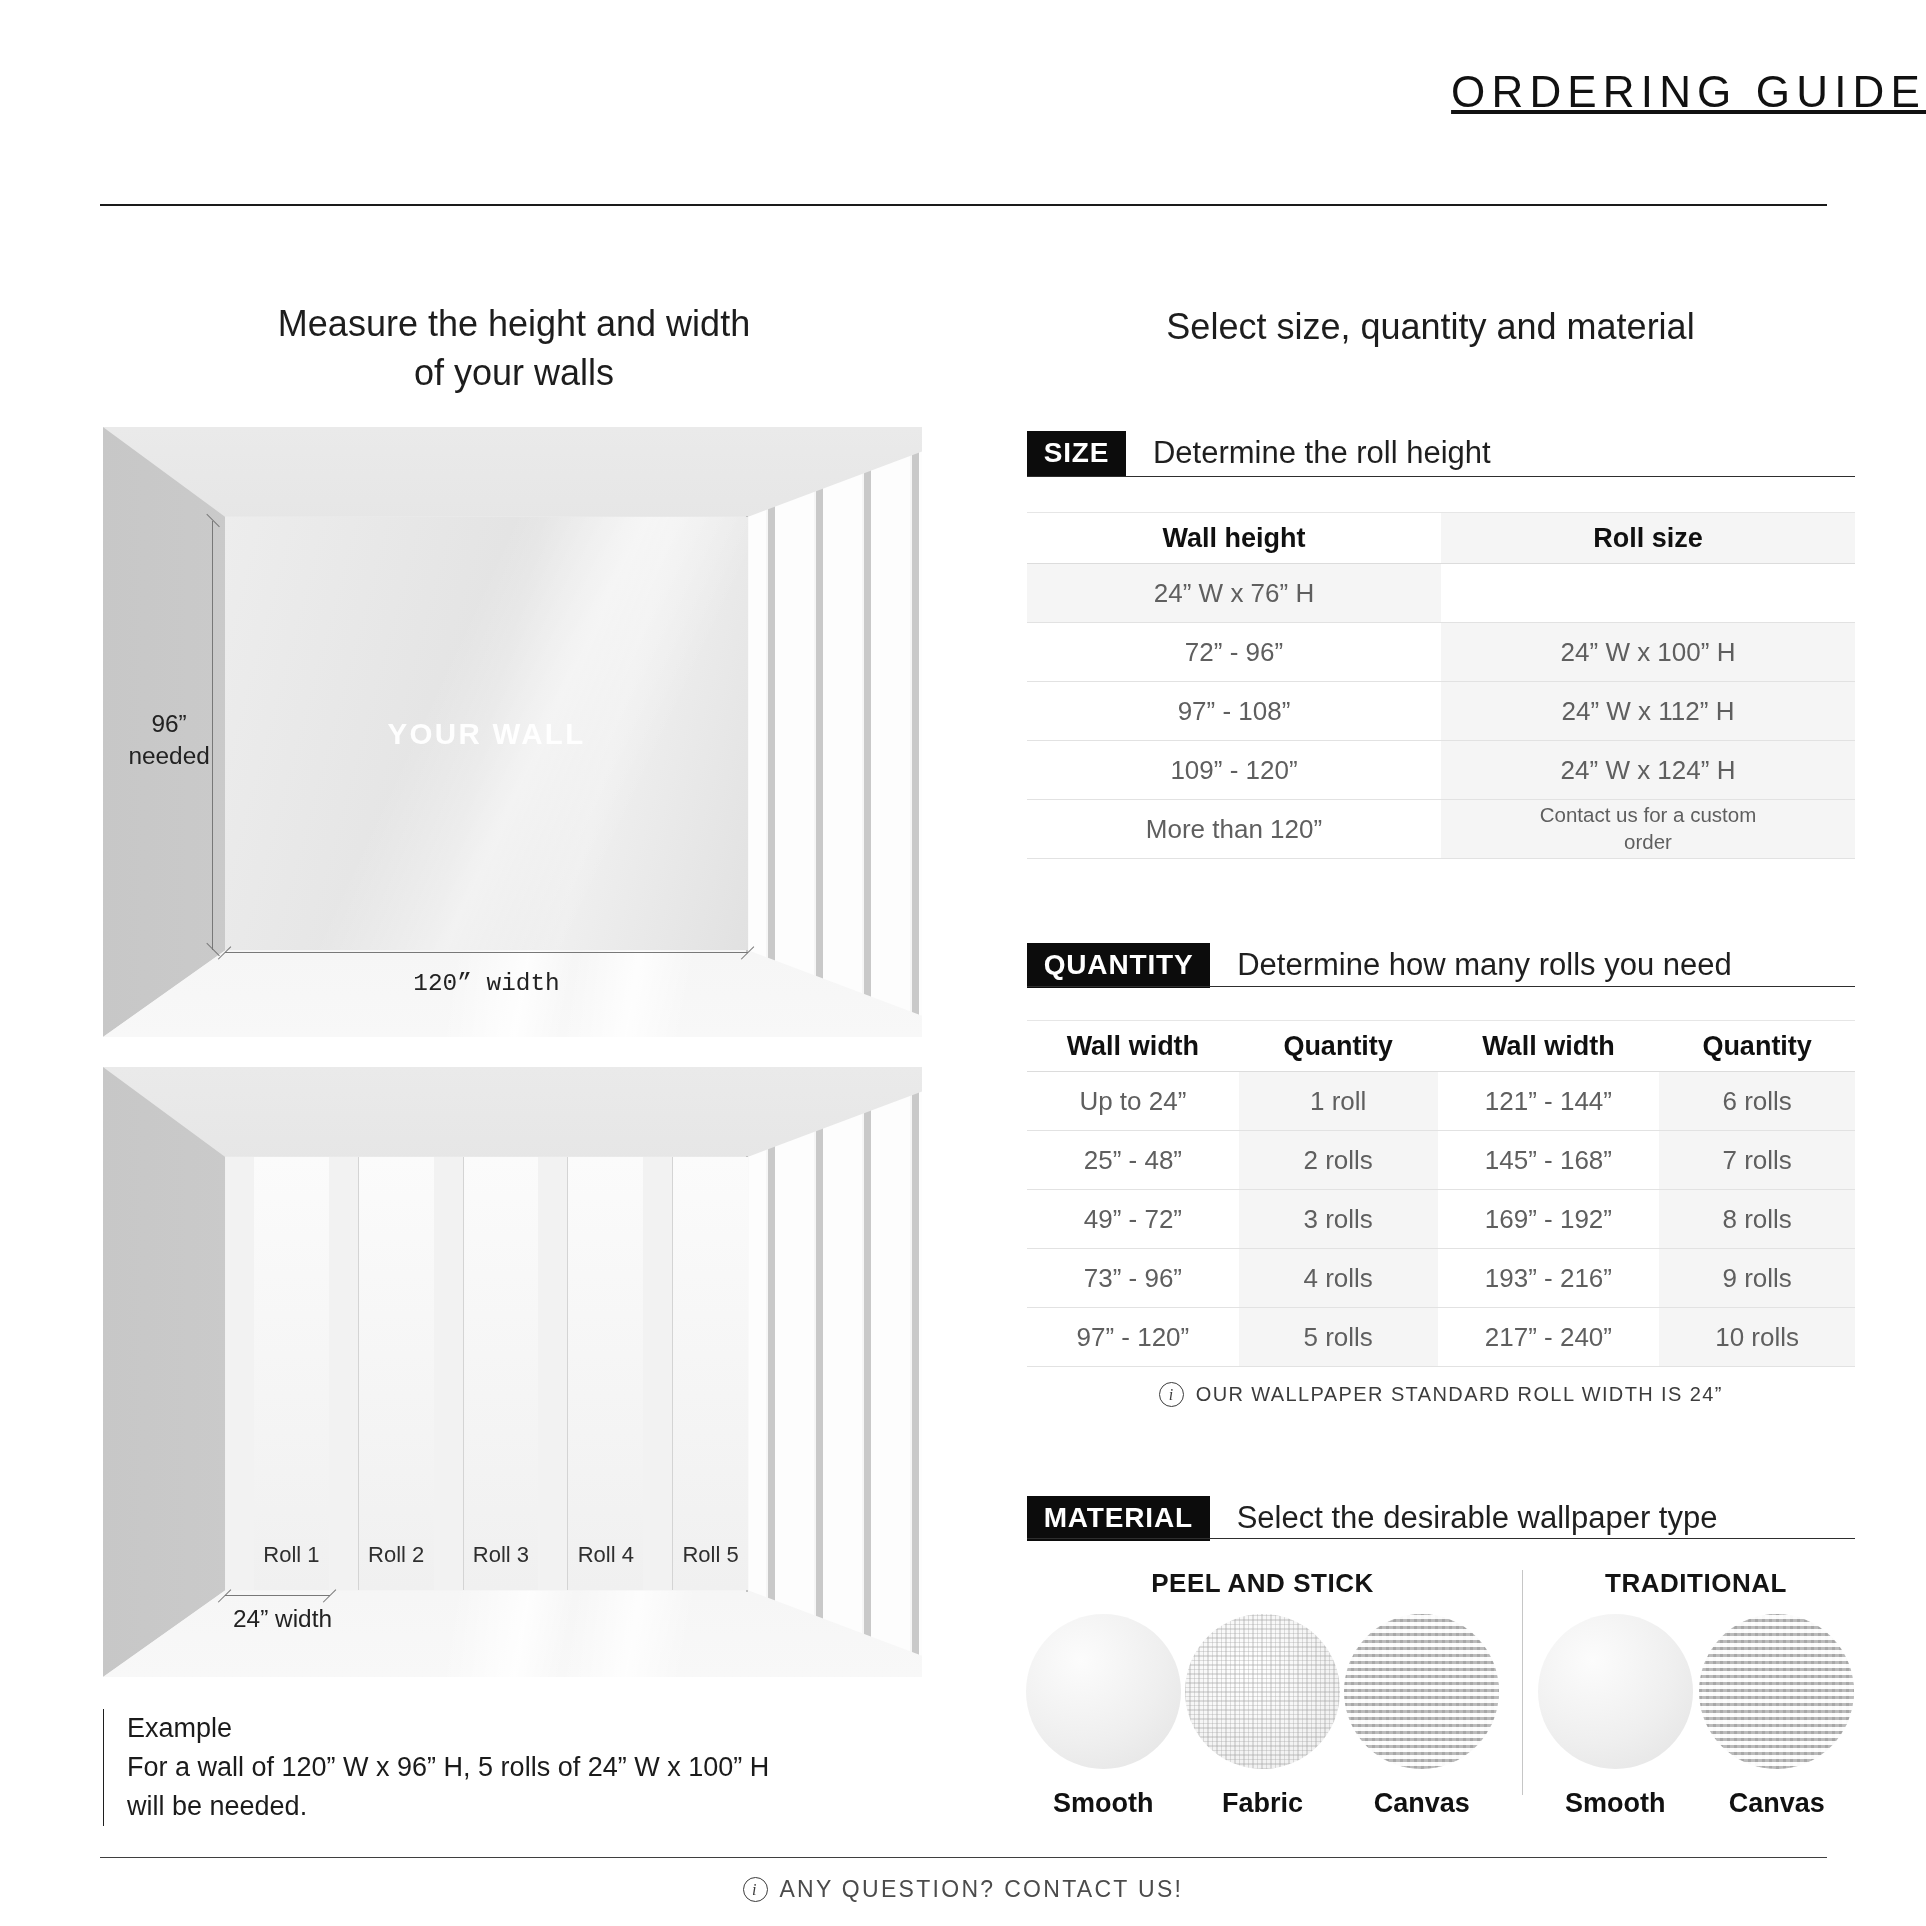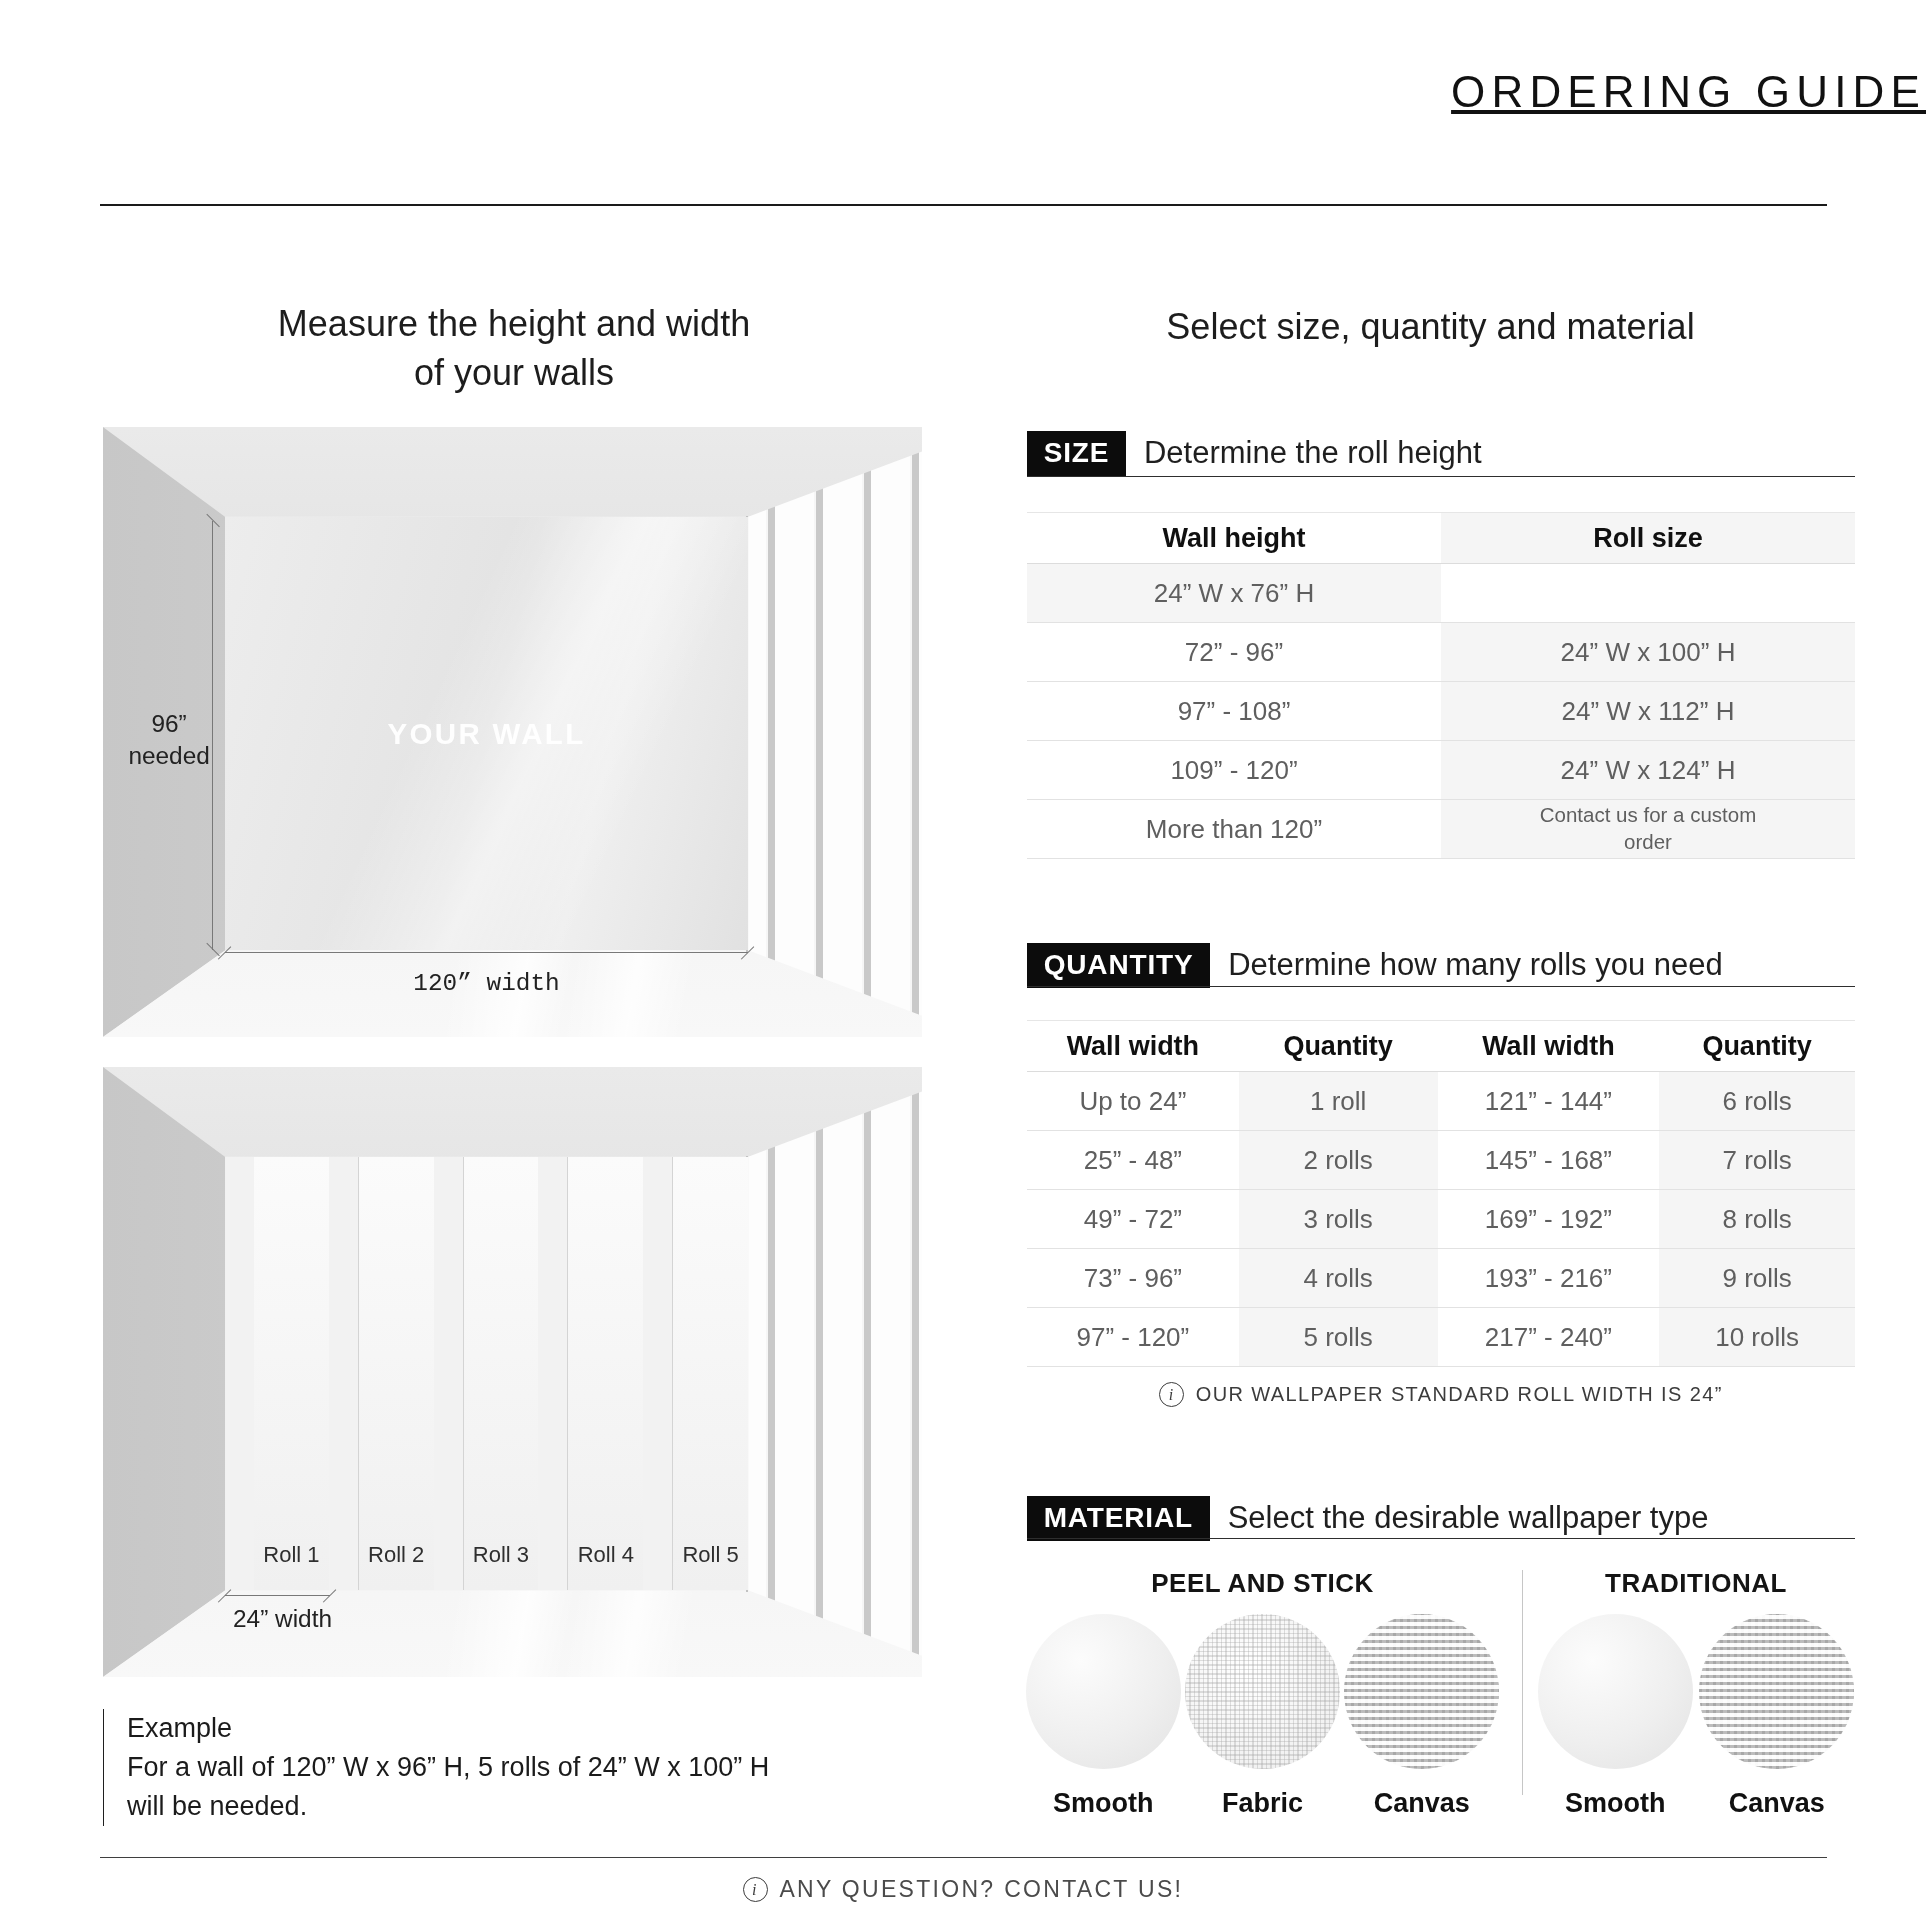--- a/index.html
+++ b/index.html
@@ -61,21 +61,21 @@
   .height-label { position:absolute; left:11.6px; top:281px; width:109px; text-align:center;
     font-size:24.4px; line-height:1.3; color:#222; }
   .width-label { position:absolute; left:122px; top:543px; width:523px; text-align:center; font-size:24.4px; color:#222;font-family:Liberation Mono, monospace; }
   .roll-width-label { position:absolute; left:83px; top:538px; width:193px; text-align:center; font-size:24.4px; color:#222; }
 
   
   .example { position:absolute; left:103px; top:1709px; border-left:1.9px solid #1f1f1f;
     padding-left:23px; font-size:27px; line-height:1.45; color:#1b1b1b; }
 
   
-  .section-header { position:absolute; left:1027px; display:flex; align-items:center; gap:18px; }
+  .section-header { position:absolute; left:1027px; display:flex; align-items:center; gap:27px; }
   .hdr-size { top:431px; } .hdr-qty { top:943px; } .hdr-mat { top:1496px; }
   .badge { background:#0c0c0c; color:#ffffff; font-weight:bold; font-size:28px; letter-spacing:0.03em;
     padding:6.4px 16.7px; }
   .section-title { font-size:31px; color:#1f1f1f; }
   .rule { position:absolute; left:1027px; width:828px; height:1.3px; background:#2e2e2e; }
   .rule-size { top:476px; } .rule-qty { top:986px; } .rule-mat { top:1538px; }
 
   
   .table { position:absolute; left:1027px; width:828px; border-top:0.6px solid #e6e6e6; }
   .size-table { top:512px; } .qty-table { top:1020px; }

